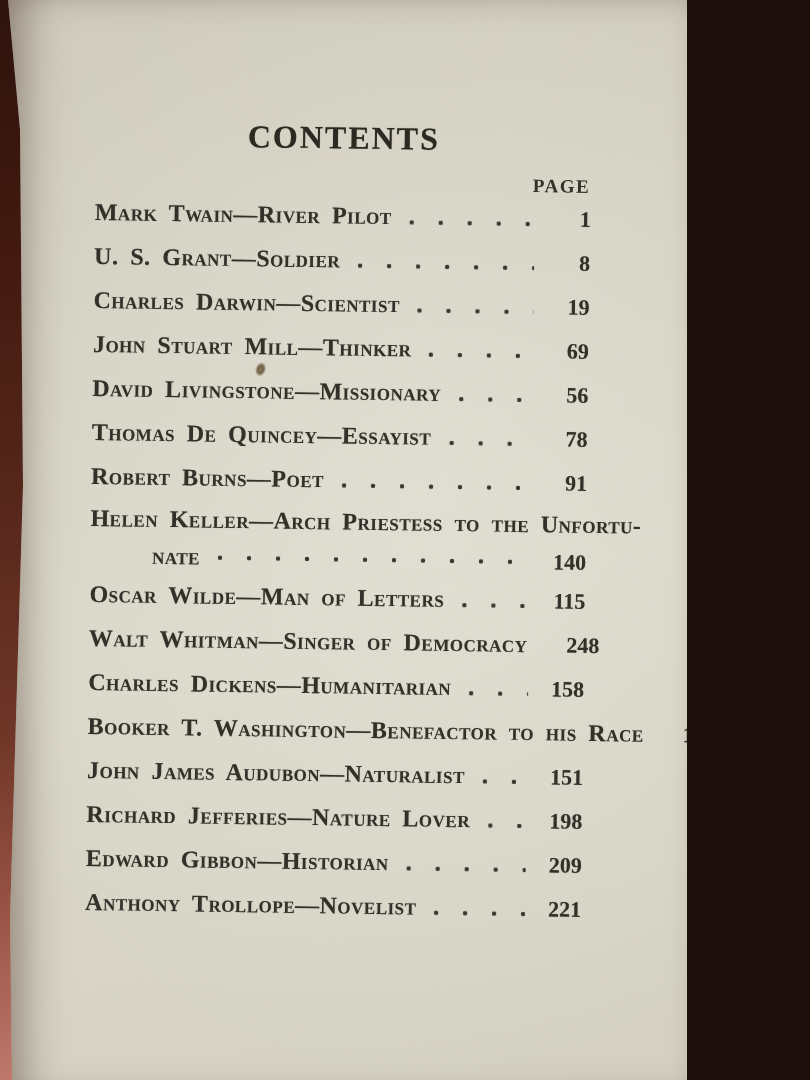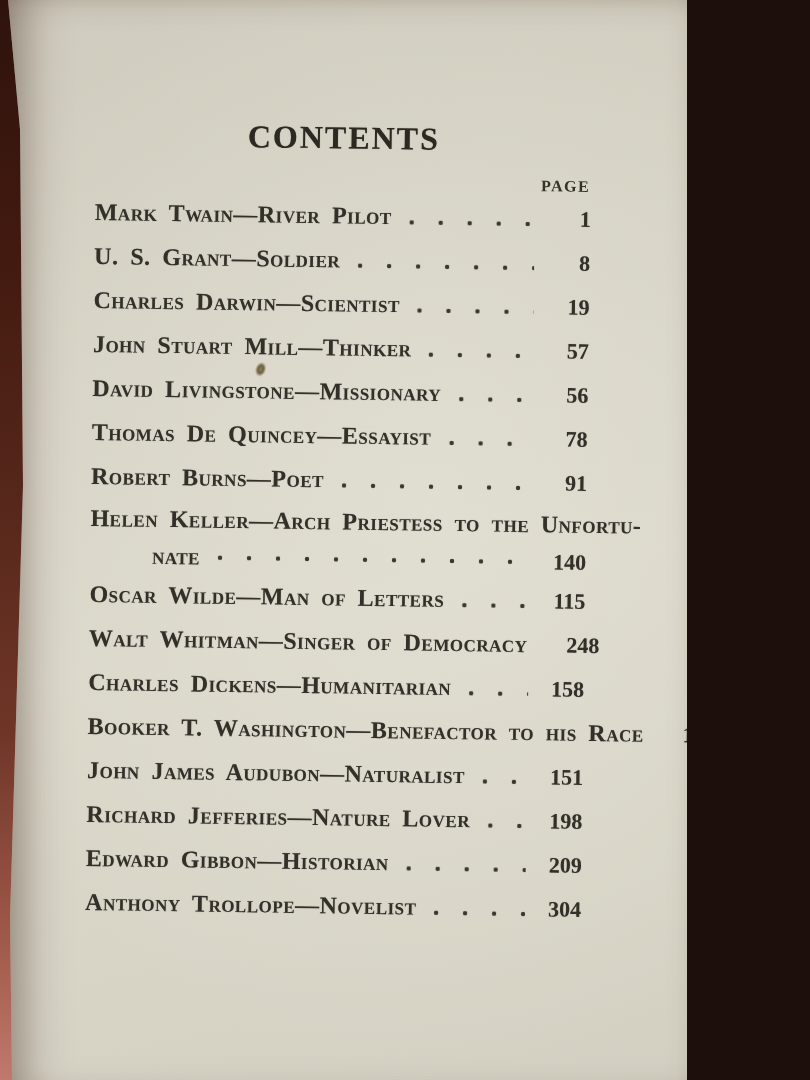--- a/index.html
+++ b/index.html
@@ -28,21 +28,21 @@
     transform-origin:95px 200px;
     color:#322f28;
   }
   .contents-title{
     margin:0 0 14px 0;height:44px;line-height:44px;
     text-align:center;font-size:32px;font-weight:700;letter-spacing:2px;
     color:#2c2922;text-shadow:0 0 1px rgba(44,41,34,0.45);
   }
   .page-label-row{height:20px;line-height:20px;text-align:right;padding-right:1px;}
   .page-label{
-    font-size:16px;font-weight:700;letter-spacing:1.5px;color:#353228;
+    font-size:19px;font-weight:700;letter-spacing:1.5px;color:#353228;
   }
   .toc-row{display:flex;align-items:baseline;height:44px;line-height:44px;}
   .toc-title{
     white-space:nowrap;font-variant:small-caps;font-size:24px;font-weight:700;
     letter-spacing:0.5px;word-spacing:0.22em;color:#33302a;
     text-shadow:0 0 1px rgba(51,48,42,0.38);
   }
   .leader{
     flex:1 1 auto;min-width:0;height:10px;align-self:flex-end;
     margin:0 8px 11px 16px;
@@ -98,21 +98,21 @@
 
         <div class="toc-row">
           <span class="toc-title">Charles Darwin—Scientist</span>
           <span class="leader"></span>
           <span class="toc-page">19</span>
         </div>
 
         <div class="toc-row">
           <span class="toc-title">John Stuart Mill—Thinker</span>
           <span class="leader"></span>
-          <span class="toc-page">57</span>
+          <span class="toc-page">69</span>
         </div>
 
         <div class="toc-row">
           <span class="toc-title">David Livingstone—Missionary</span>
           <span class="leader"></span>
           <span class="toc-page">56</span>
         </div>
 
         <div class="toc-row">
           <span class="toc-title">Thomas De Quincey—Essayist</span>
@@ -175,21 +175,21 @@
 
         <div class="toc-row">
           <span class="toc-title">Edward Gibbon—Historian</span>
           <span class="leader"></span>
           <span class="toc-page">209</span>
         </div>
 
         <div class="toc-row">
           <span class="toc-title">Anthony Trollope—Novelist</span>
           <span class="leader"></span>
-          <span class="toc-page">304</span>
+          <span class="toc-page">221</span>
         </div>
 
       </div>
 
       <div class="paper-speck"></div>
     </div>
   </div>
 </div>
 
 </body></html>

